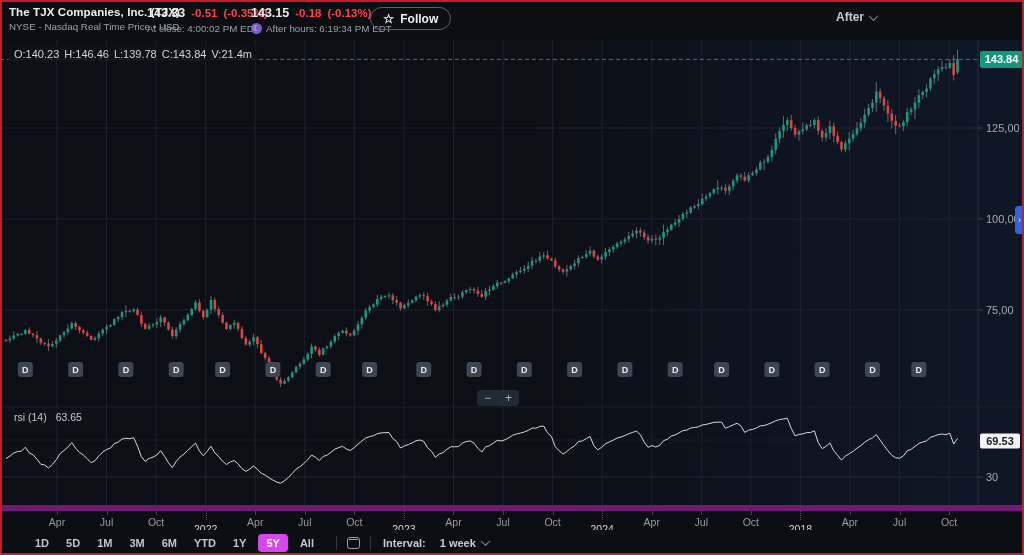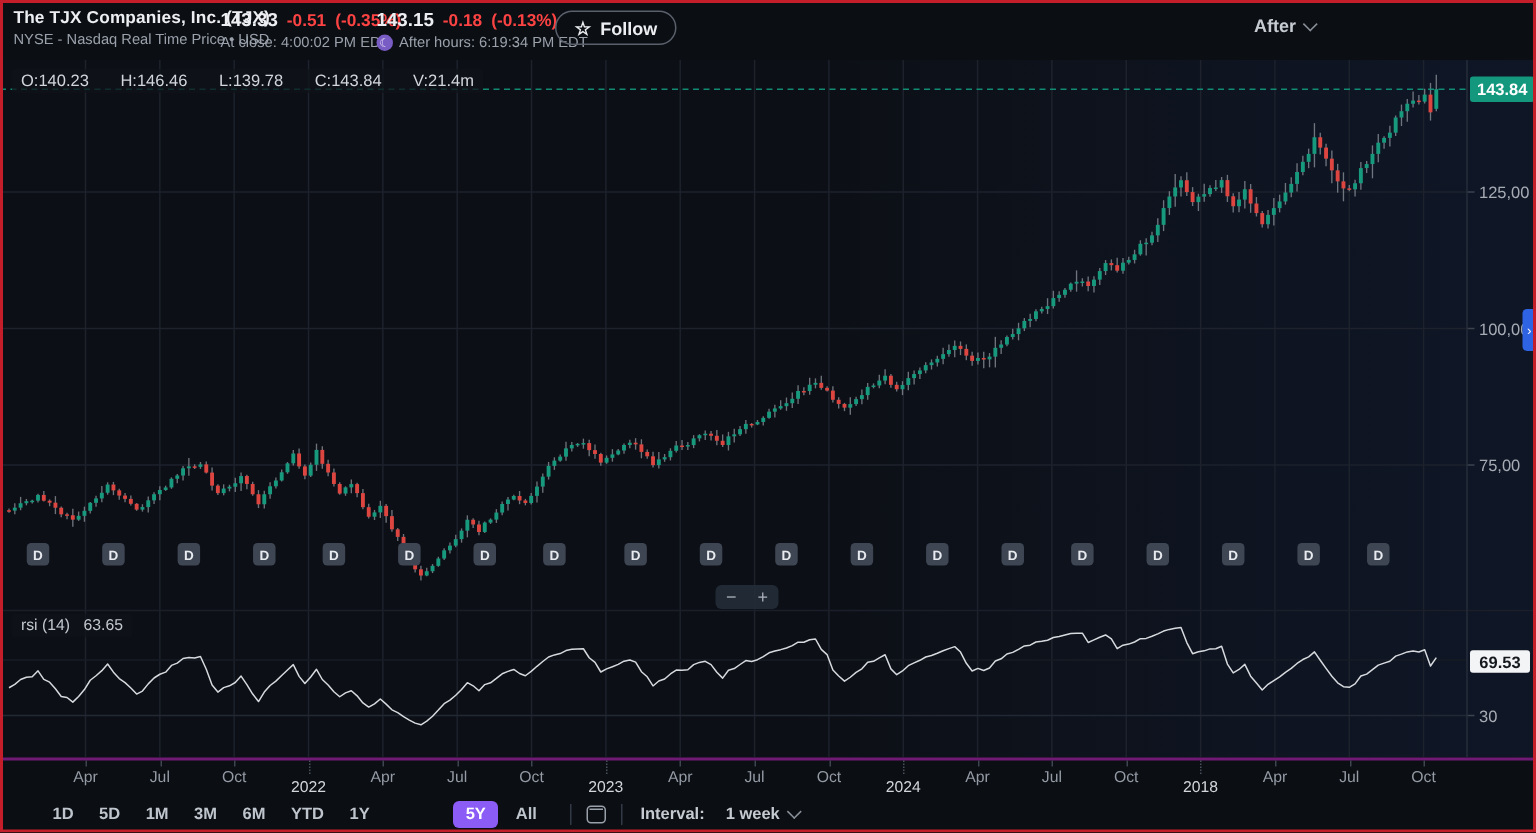--- a/index.html
+++ b/index.html
@@ -27,48 +27,48 @@
   .star-icon::before{content:"☆";font-size:12.5px;}
   .candle-dd{position:absolute;right:11px;top:10px;display:flex;align-items:center;
              color:#c6cbd2;font-size:12px;font-weight:600;cursor:pointer;}
   .chev{display:inline-block;width:6px;height:6px;border-right:1.5px solid #8a9099;
         border-bottom:1.5px solid #8a9099;transform:rotate(45deg) translate(-1px,-1px);margin-left:6px;}
 
   
   .chart-wrap{position:absolute;left:0;top:40px;width:1024px;height:465px;overflow:hidden;
               background:linear-gradient(90deg,#0c0f15 0%,#0c0f15 52%,#0e1420 80%,#0f1626 100%);}
   #chart-svg{position:absolute;left:0;top:0;}
-  .legend{position:absolute;left:8px;top:6px;display:flex;gap:21px;font-size:11px;color:#d2d6dc;
+  .legend{position:absolute;left:8px;top:6px;display:flex;gap:5px;font-size:11px;color:#d2d6dc;
           background:rgba(15,19,26,.78);padding:2px 6px;border-radius:2px;}
   .rsi-label{position:absolute;left:8px;top:369px;display:flex;gap:9px;font-size:10.5px;color:#c3c8cf;
              background:rgba(15,19,26,.7);padding:2px 6px;border-radius:2px;}
   .zoom-pill{position:absolute;left:477px;top:350px;width:42px;height:16px;display:flex;
              background:rgba(35,44,57,.9);border-radius:4px;overflow:hidden;}
   .zbtn{flex:1;border:0;background:transparent;color:#aab1ba;font-size:12px;line-height:14px;
         padding:0;cursor:pointer;font-family:inherit;}
   .zbtn.minus::before{content:"−";} .zbtn.plus::before{content:"+";}
   .axis-handle{position:absolute;left:1015px;top:166px;width:9px;height:28px;background:#2e63e4;
                border-radius:3px 0 0 3px;display:flex;align-items:center;justify-content:center;
                color:#fff;cursor:pointer;}
   .axis-handle::before{content:"›";font-size:9px;line-height:1;}
 
   
   .time-axis{position:absolute;left:0;top:505px;width:1024px;height:25px;background:#0b0e13;
-             border-top:2px solid #701a75;text-decoration:underline;}
+             border-top:6px solid #701a75;text-decoration:underline;}
   .tick{position:absolute;top:5px;width:44px;text-align:center;font-size:10.5px;color:#949ba5;}
   .tick.year{top:12px;color:#d3d6db;}
   .tmark{position:absolute;top:0;width:1px;height:4px;background:#3f4550;}
   .tmark.ydot{height:9px;background:none;border-left:1px dotted #4a515c;}
 
   
   .toolbar{position:absolute;left:0;top:530px;width:1024px;height:25px;background:#0b0e13;
            display:flex;align-items:center;padding-left:30px;box-sizing:border-box;}
   .rbtn{border:0;background:transparent;color:#bfc5cd;font-size:11px;font-weight:700;
         padding:3px 5px;margin-right:7px;border-radius:4px;cursor:pointer;font-family:inherit;}
-  .rbtn.active{background:#8b5cf6;color:#fff;padding:3px 8px;margin-left:44px;}
+  .rbtn.active{background:#d946ef;color:#fff;padding:3px 8px;}
   .vdiv{width:1px;height:14px;background:#323846;margin:0 10px;}
   .cal-icon{width:13px;height:12px;border:1.5px solid #9aa1ab;border-radius:3px;
             position:relative;box-sizing:border-box;cursor:pointer;}
   .cal-icon::before{content:"";position:absolute;left:1px;right:1px;top:1px;
                     border-bottom:1.5px solid #9aa1ab;}
   .int-label{font-size:11px;font-weight:700;color:#c6cbd2;margin:0 14px 0 2px;}
   .int-value{display:flex;align-items:center;font-size:11px;font-weight:700;color:#c6cbd2;cursor:pointer;}
 </style>
 </head>
 <body>

